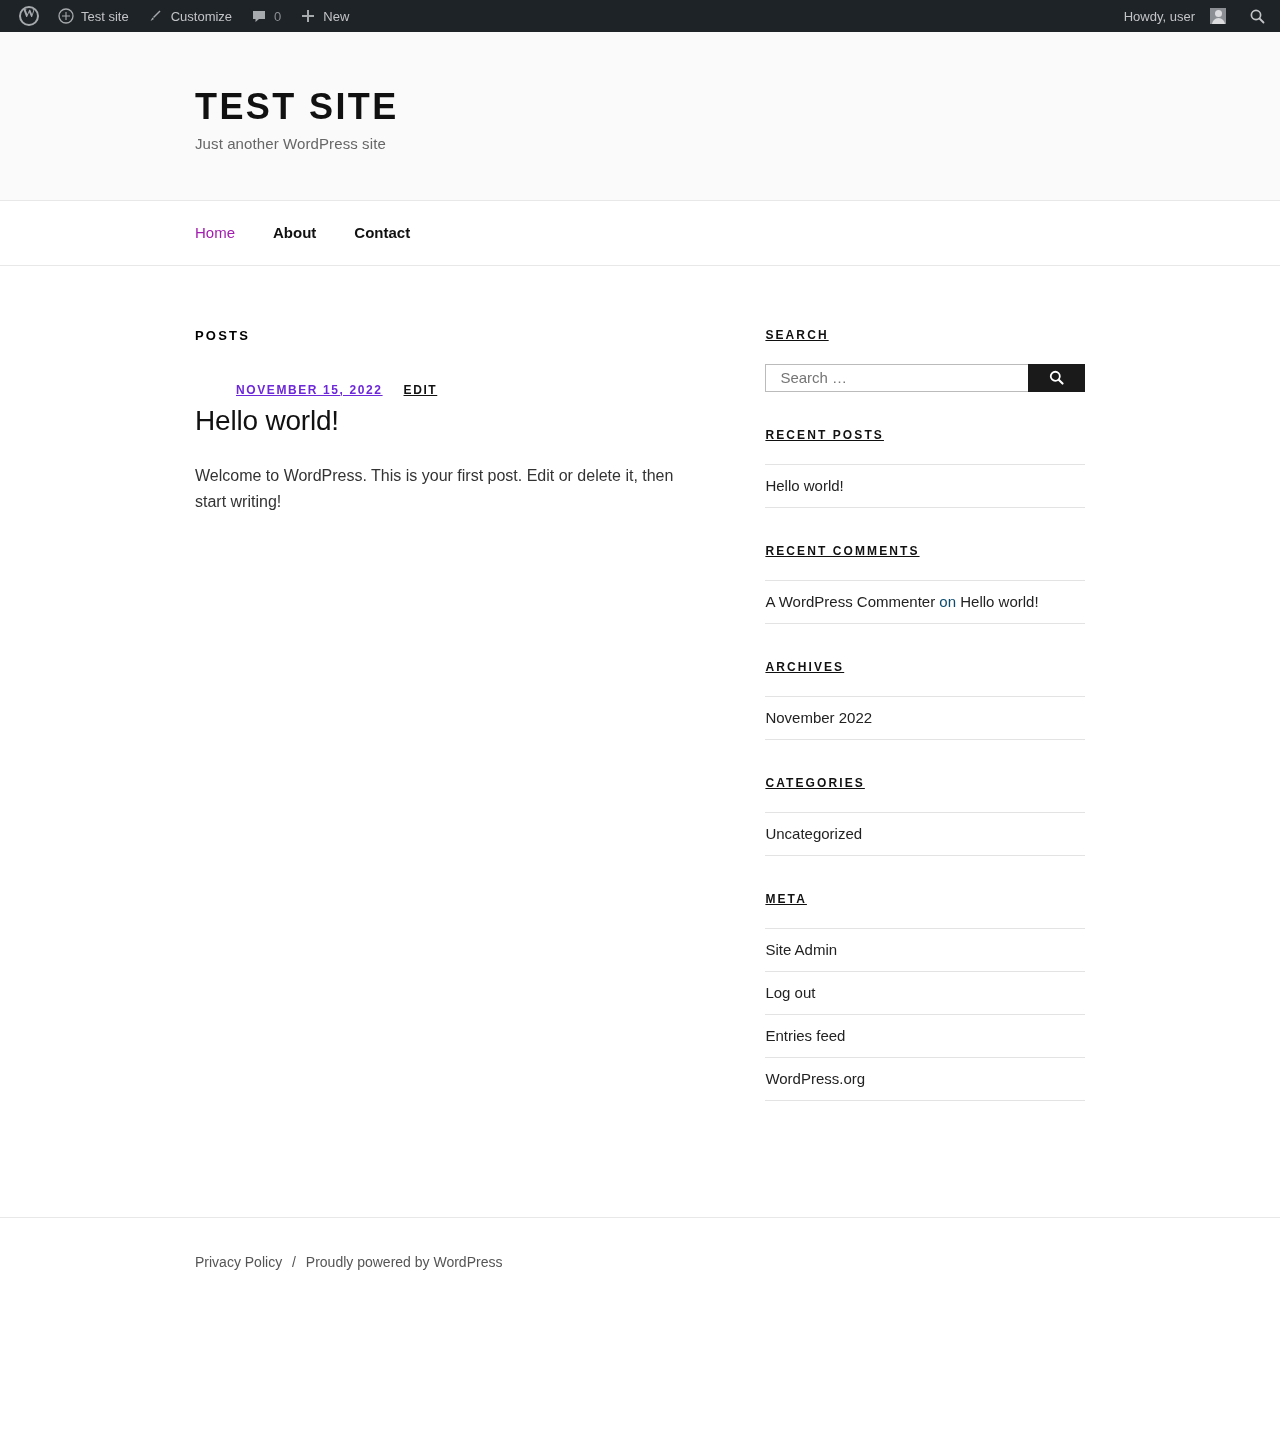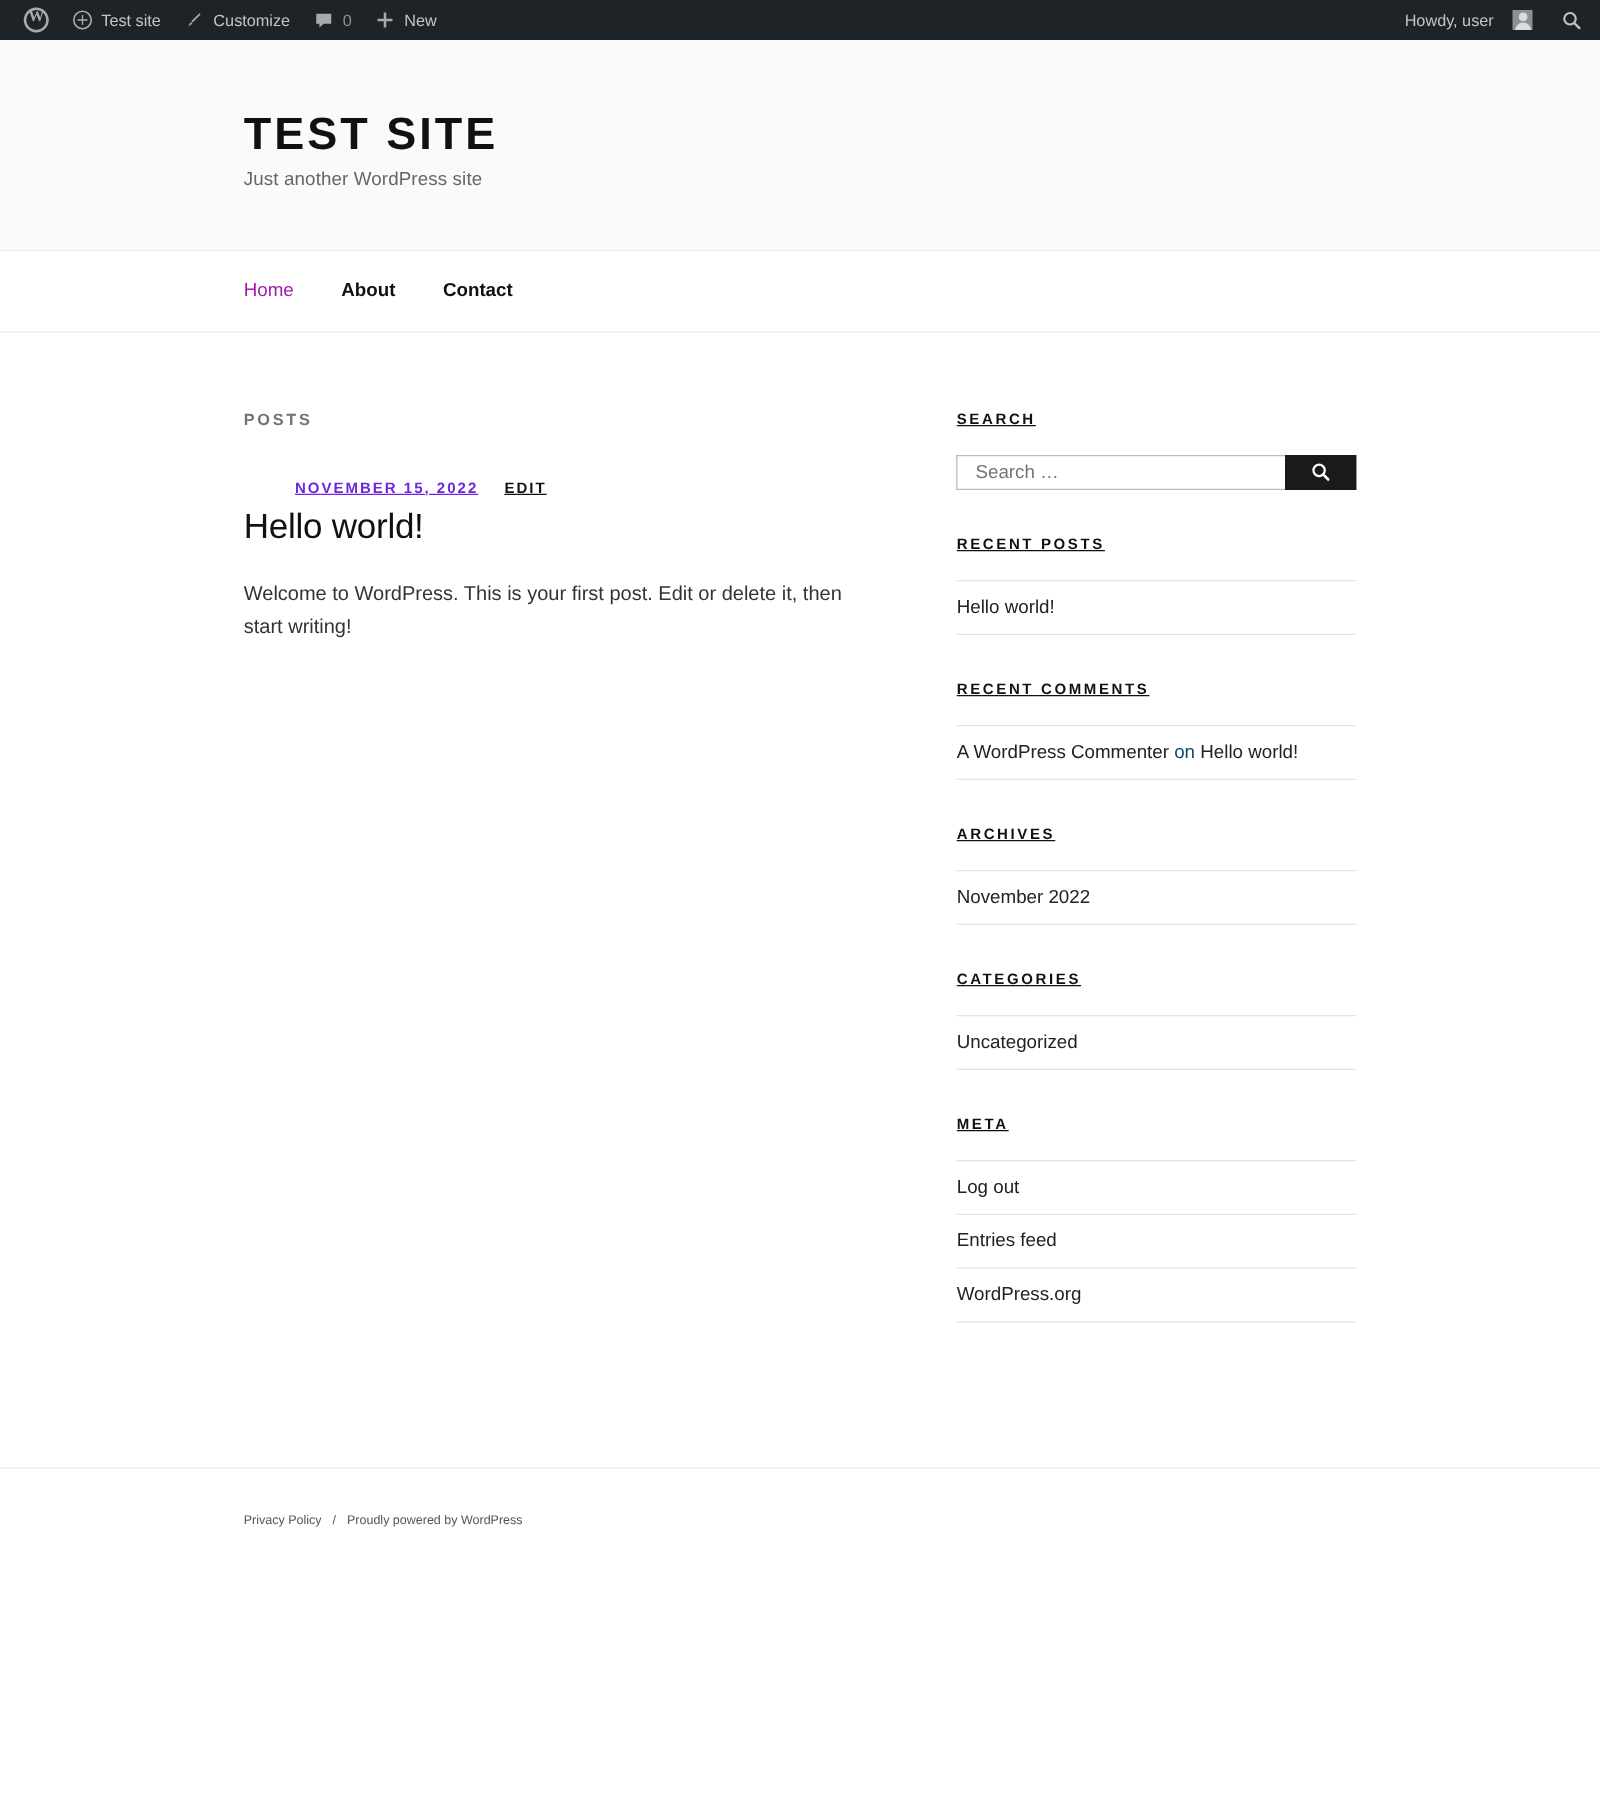--- a/index.html
+++ b/index.html
@@ -147,21 +147,21 @@
   }
   .main-col { width: 580px; padding-right: 0; }
   .side-col { width: 325px; margin-left: 0; }
 
   .posts-label {
     font-size: 13px;
     font-weight: bold;
     letter-spacing: 2.2px;
     text-transform: uppercase;
     margin: 0 0 40px 0;
-    color: #737373;
+    color: #000000;
   }
   .post-meta {
     font-size: 12px;
     letter-spacing: 1.6px;
     text-transform: uppercase;
     font-weight: bold;
     margin-bottom: 8px;
   }
   .post-meta .date { color: #6d28d9; margin-left: 41px; }
   .post-meta .edit { color: #111; margin-left: 16px; }
@@ -229,21 +229,21 @@
   
   .site-footer {
     border-top: 1px solid #e8e8e8;
     margin-top: 80px;
     padding: 36px 0 40px 0;
   }
   .footer-inner {
     width: 910px;
     margin: 0 auto;
     padding: 0 10px;
-    font-size: 10px;
+    font-size: 14px;
     color: #555;
   }
   .footer-inner a { color: #555; text-decoration: none; }
   .footer-sep { margin: 0 6px; }
 </style>
 </head>
 <body>
 
 <div class="adminbar">
   <div class="ab-item">
@@ -379,20 +379,21 @@
         <ul class="widget-list">
           <li>
             <a href="#">Uncategorized</a>
           </li>
         </ul>
       </section>
 
       <section class="widget">
         <h3 class="widget-title">Meta</h3>
         <ul class="widget-list">
+          <li><a href="#">Site Admin</a></li>
           <li><a href="#">Log out</a></li>
           <li><a href="#">Entries feed</a></li>
           <li><a href="#">WordPress.org</a></li>
         </ul>
       </section>
 
     </aside>
   </div>
 </div>
 

